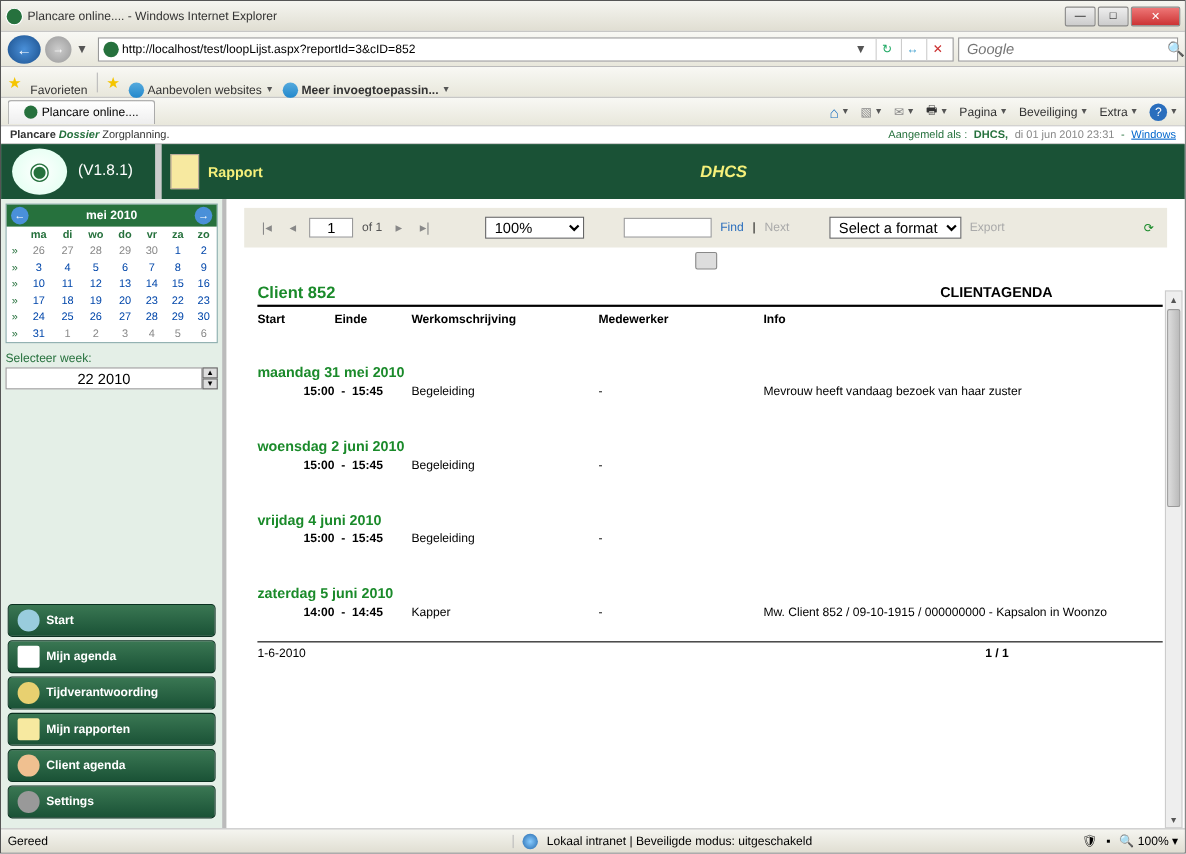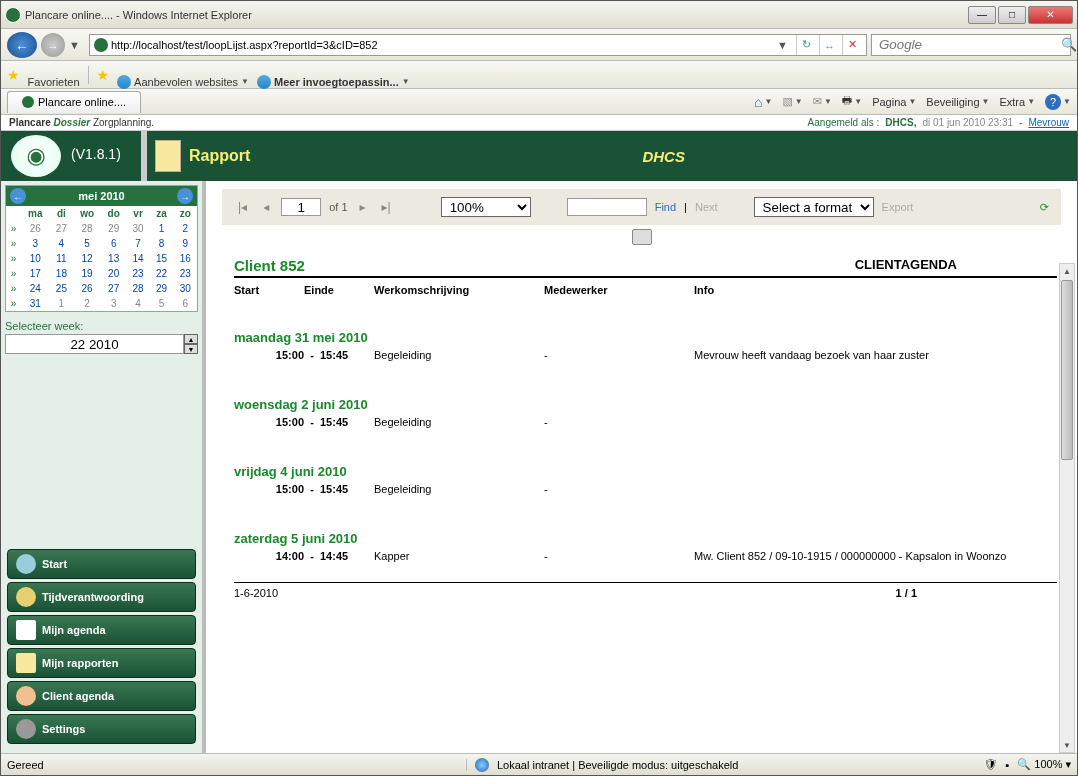--- a/index.html
+++ b/index.html
@@ -49,21 +49,21 @@
 .app-header .r{margin-left:auto; color:#26713d; display:flex; gap:6px;}
 .app-header .user{font-weight:bold;}
 .app-header .logout{color:#0066cc;text-decoration:underline;}
 .app-header .date{ color:#888;}
 
 .banner { height:50px; background:#1a5236; display:flex; align-items:center; color:#fff;}
 .banner .logo{ width:50px;height:42px; background:radial-gradient(circle,#fff,#dfe); border-radius:50%; margin:0 10px; display:flex;align-items:center;justify-content:center;}
 .banner .ver{ font-size:14px; margin-right:10px; align-self:flex-end; padding-bottom:4px;}
 .banner .sep{ width:6px; height:50px; background:#ccc;}
 .banner .report-icon{ width:26px;height:32px; background:#f7e9a0;border:1px solid #ba9; margin:0 8px;}
-.banner .title{ color:#f5f07a; font-size:16px; font-weight:bold;}
+.banner .title{ color:#f5f07a; font-size:13px; font-weight:bold;}
 .banner .center{ flex:1; text-align:center; color:#f5f07a; font-style:italic; font-weight:bold; font-size:15px;}
 
 .content { flex:1; display:flex; overflow:hidden;}
 .sidebar { width:205px; background:#e4efe7; border-right:4px solid #bbb; display:flex; flex-direction:column;}
 .cal { background:#fff; margin:4px; border:1px solid #8aa;}
 .cal-head{ background:#26713d; color:#fff; height:20px; display:flex;align-items:center;justify-content:center; font-weight:bold; position:relative;}
 .cal-head .nav{ position:absolute; width:16px;height:16px;background:#4a90d9;border-radius:50%;color:#fff;display:flex;align-items:center;justify-content:center;font-size:10px;}
 .cal-head .nav.l{left:4px;} .cal-head .nav.r{right:4px;}
 .cal table{ width:100%; text-align:center; font-size:10px; border-collapse:collapse;}
 .cal th{ color:#26713d; padding:2px;}
@@ -212,21 +212,21 @@
     </div>
   </div>
 
   <div class="app-header">
     <span class="l"><b>Plancare</b> <i style="color:#26713d;font-weight:bold">Dossier</i> <span>Zorgplanning.</span></span>
     <span class="r">
       <span style="color:#26713d">Aangemeld als :</span>
       <span class="user" style="color:#26713d">DHCS,</span>
       <span class="date">di 01 jun 2010 23:31</span>
       <span>-</span>
-      <a class="logout">Mevrouw</a>
+      <a class="logout">Windows</a>
     </span>
   </div>
 
   <div class="banner">
     <div class="logo">
         <span style="color:#26713d;font-size:22px;">◉</span>
       </div>
     <div style="width:70px;">
         <div class="ver">(V1.8.1)</div>
       </div>
@@ -329,27 +329,27 @@
             <div>▲</div>
             <div>▼</div>
           </div>
         </div>
       </div>
       <div class="navbtns">
         <div class="navbtn">
             <span class="ic"></span>
             <span>Start</span>
           </div>
+        <div class="navbtn agenda">
+            <span class="ic"></span>
+            <span>Mijn agenda</span>
+          </div>
         <div class="navbtn timer">
             <span class="ic"></span>
             <span>Tijdverantwoording</span>
-          </div>
-        <div class="navbtn agenda">
-            <span class="ic"></span>
-            <span>Mijn agenda</span>
           </div>
         <div class="navbtn report">
             <span class="ic"></span>
             <span>Mijn rapporten</span>
           </div>
         <div class="navbtn client">
             <span class="ic"></span>
             <span>Client agenda</span>
           </div>
         <div class="navbtn settings">

